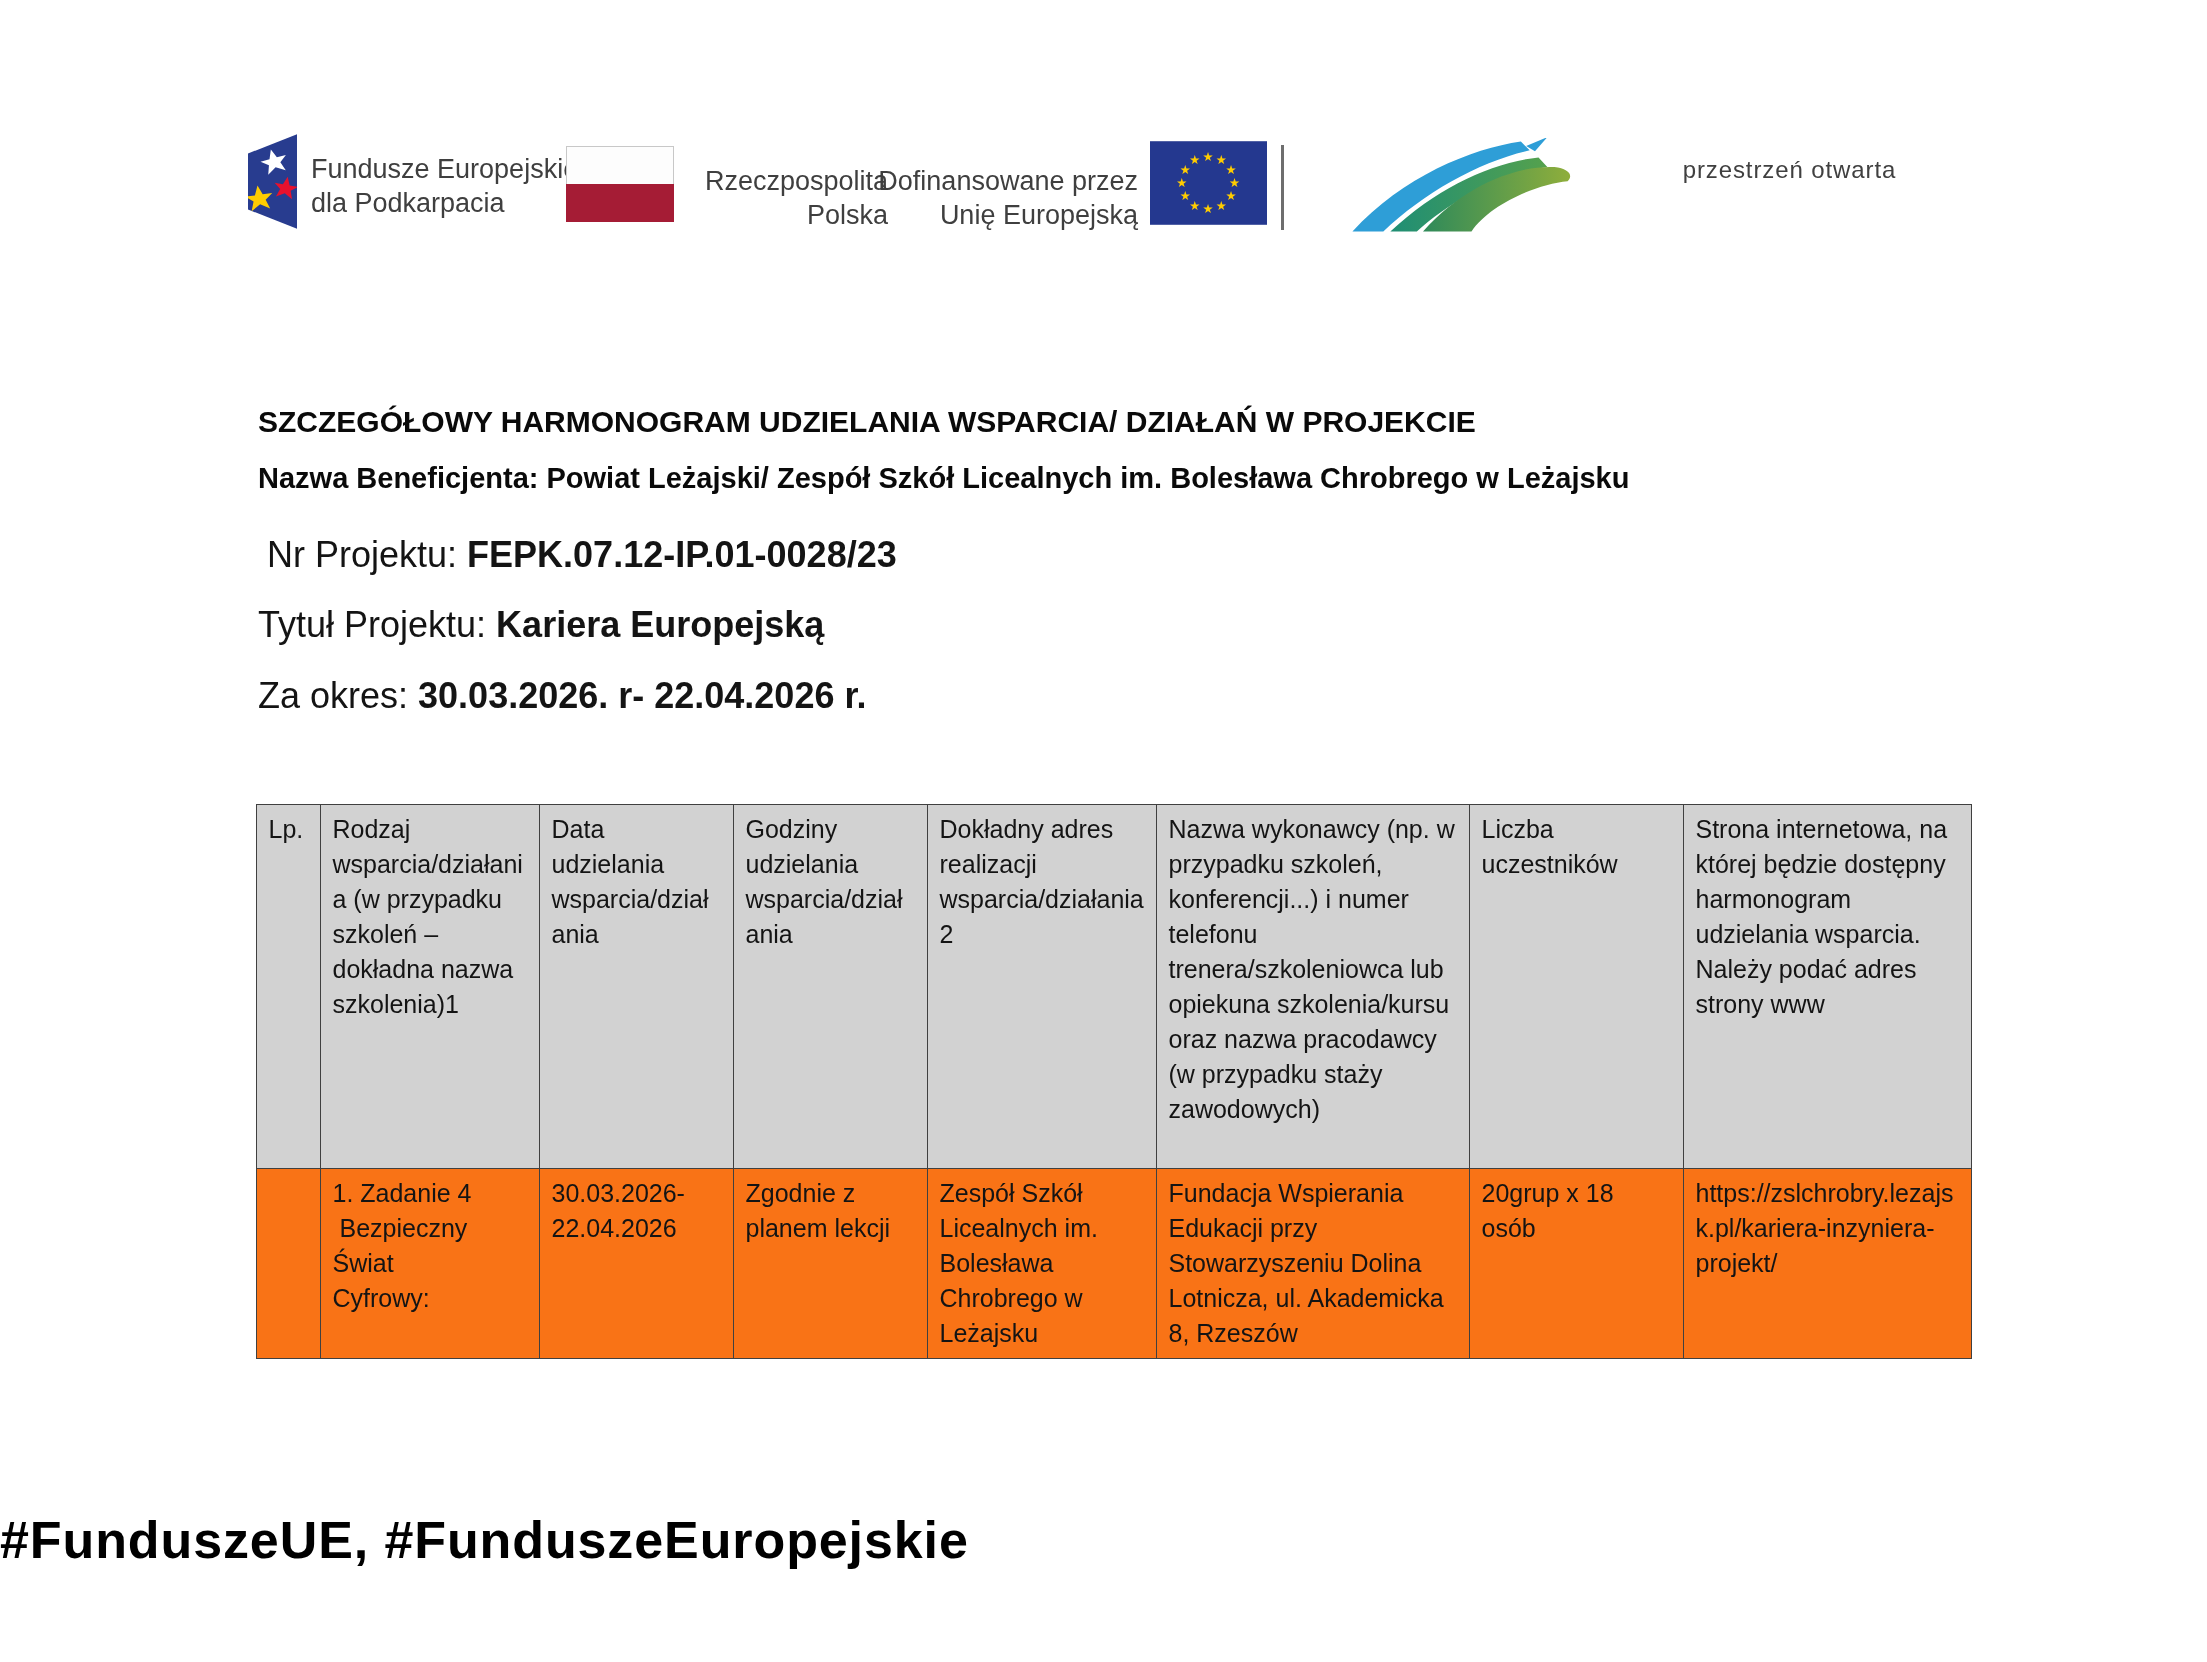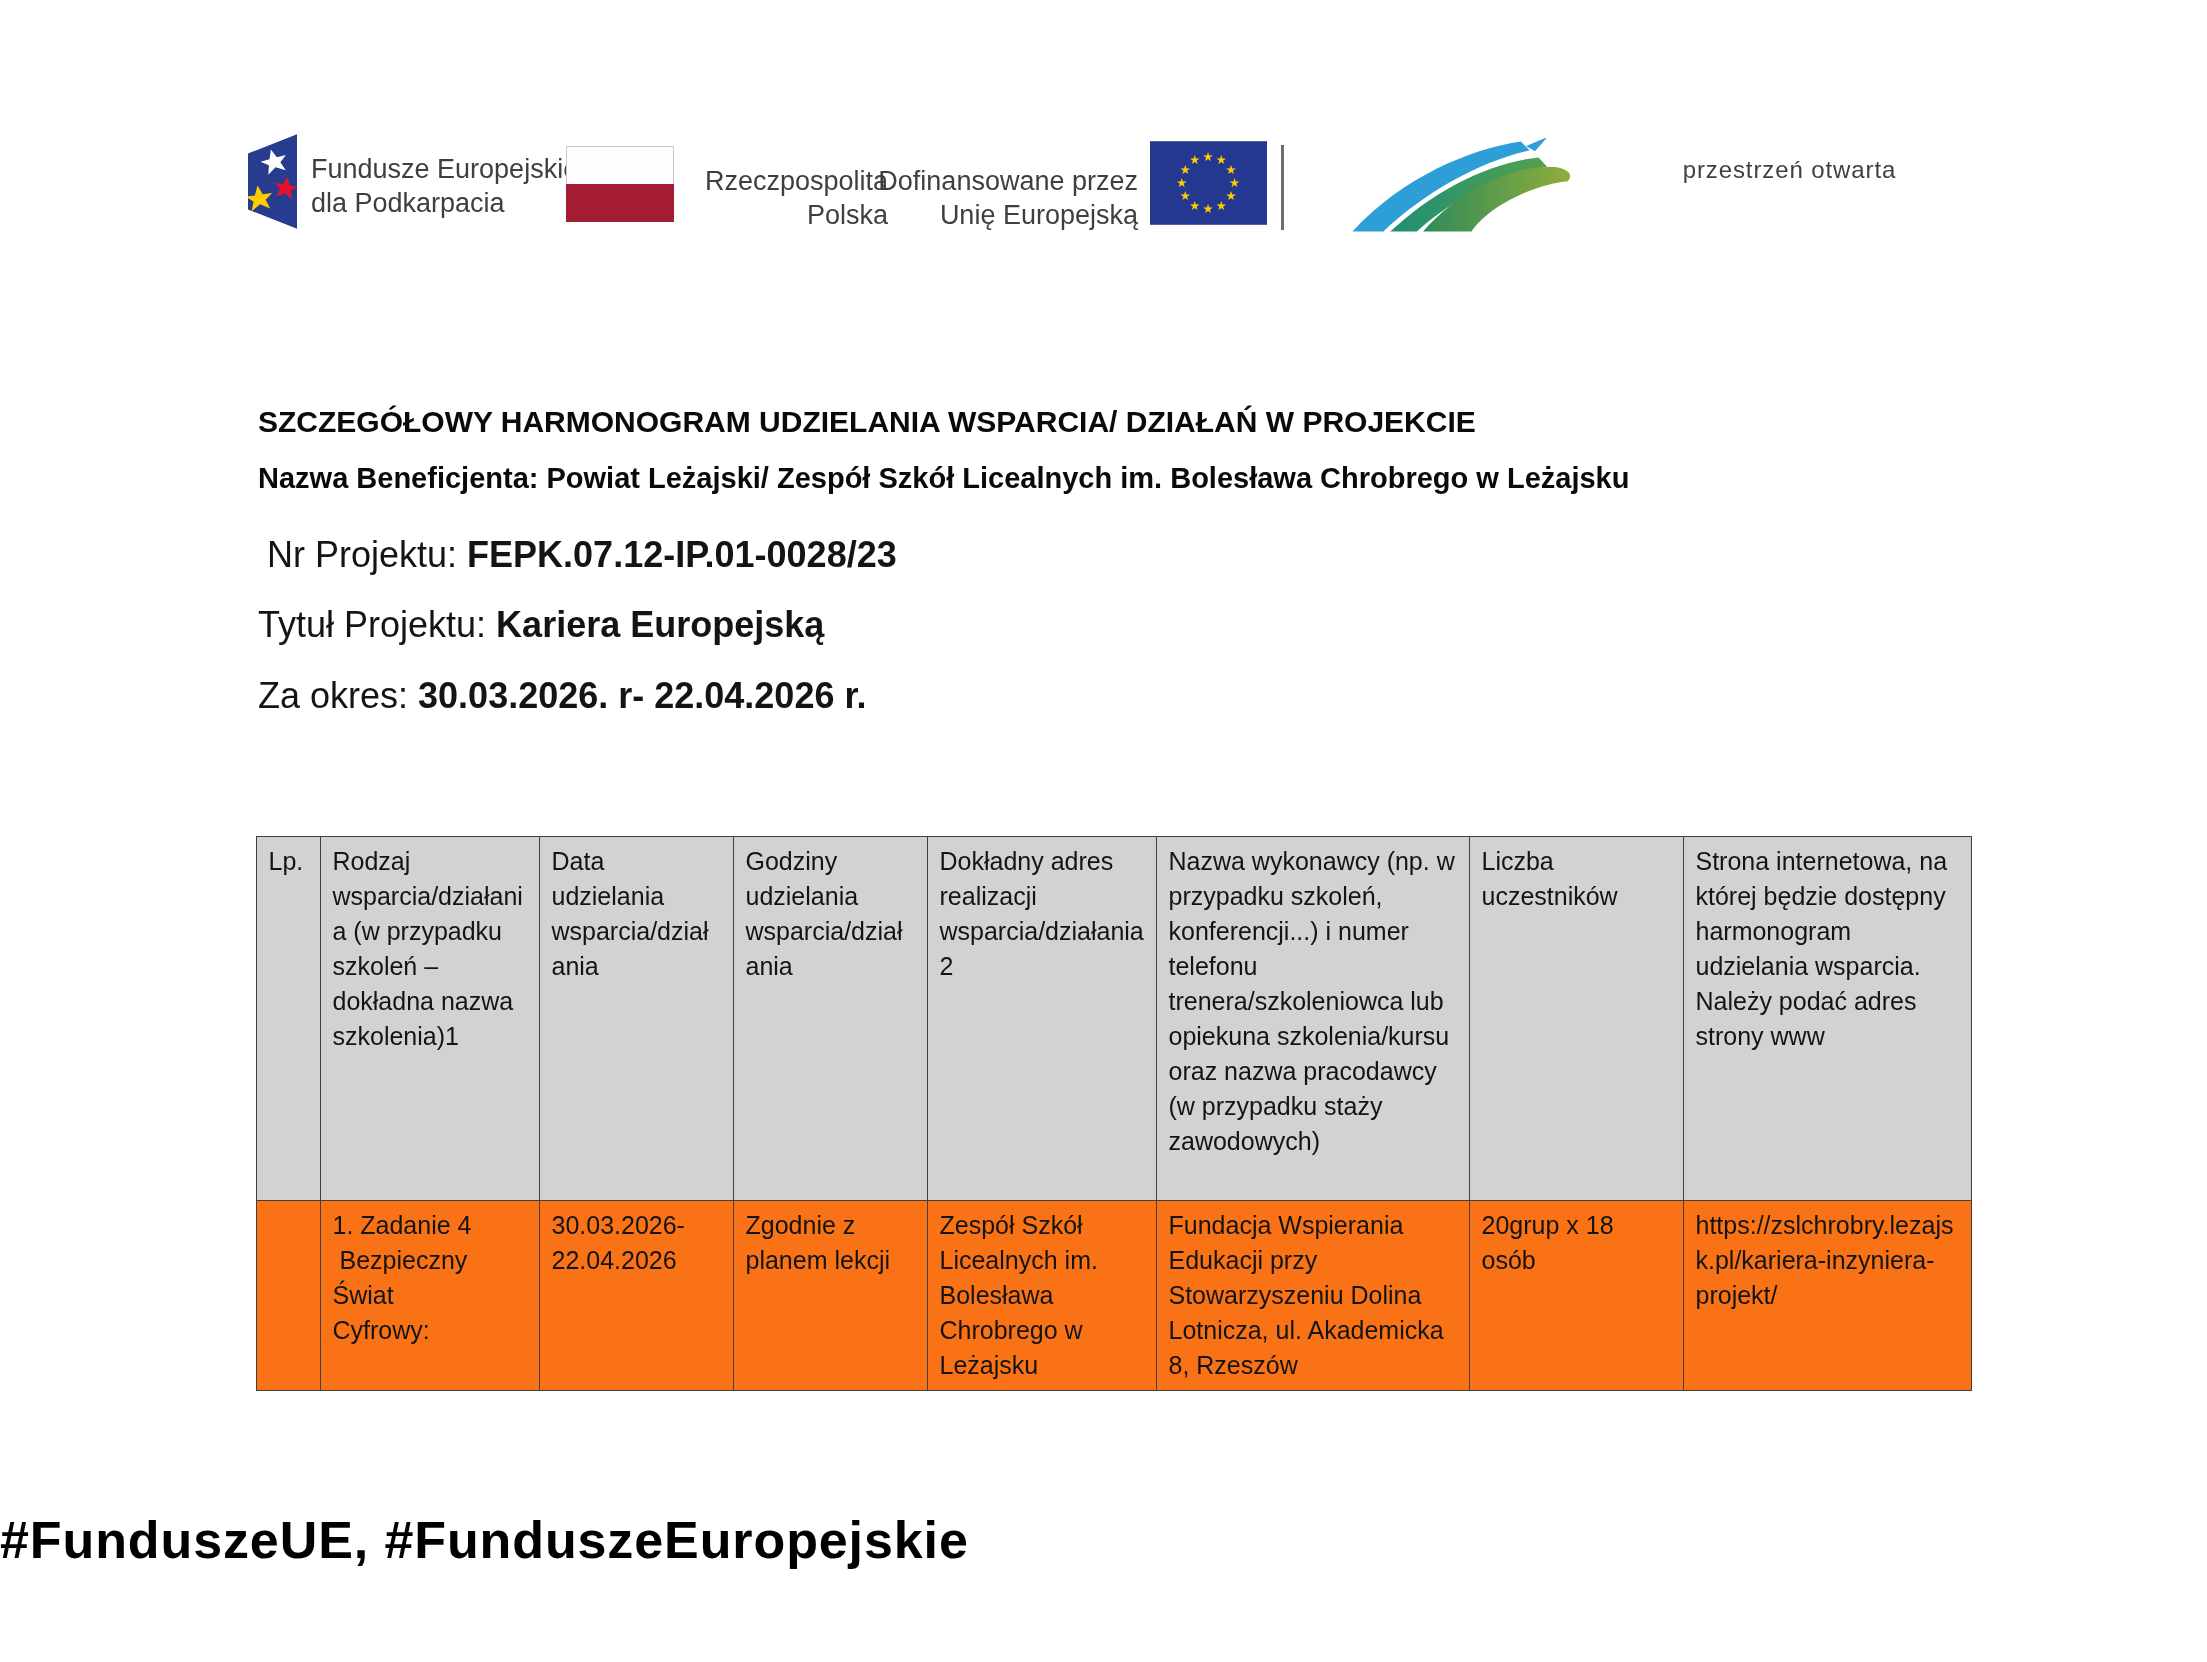--- a/index.html
+++ b/index.html
@@ -26,21 +26,21 @@
   
   .doc-title{left:258px;top:405px;font-size:30px;font-weight:700;color:#0a0a0a;white-space:nowrap;}
   .doc-subtitle{left:258px;top:462px;font-size:29px;font-weight:700;color:#0a0a0a;white-space:nowrap;}
   .doc-line{font-size:36px;color:#141414;white-space:nowrap;}
   .doc-line b{font-weight:700;}
   .line-nr{left:267px;top:534px;}
   .line-tytul{left:258px;top:604px;}
   .line-okres{left:258px;top:675px;}
 
   
-  .harmonogram{position:absolute;left:256px;top:836px;width:1716px;border-collapse:collapse;table-layout:fixed;}
+  .harmonogram{position:absolute;left:256px;top:804px;width:1716px;border-collapse:collapse;table-layout:fixed;}
   .harmonogram td{border:1.8px solid #404040;vertical-align:top;padding:7px 11.5px;
                   font-size:25px;line-height:35px;color:#141414;overflow-wrap:break-word;}
   .harmonogram .hrow td{background:#d2d2d2;height:349px;}
   .harmonogram .drow td{height:164px;background:#f97316;}
   .pre{white-space:pre-wrap;}
   .brk{overflow-wrap:anywhere;word-break:break-word;}
 
   
   .hashtags{left:0;top:1510px;width:100%;font-size:52px;font-weight:700;
             letter-spacing:0.9px;color:#000;}

